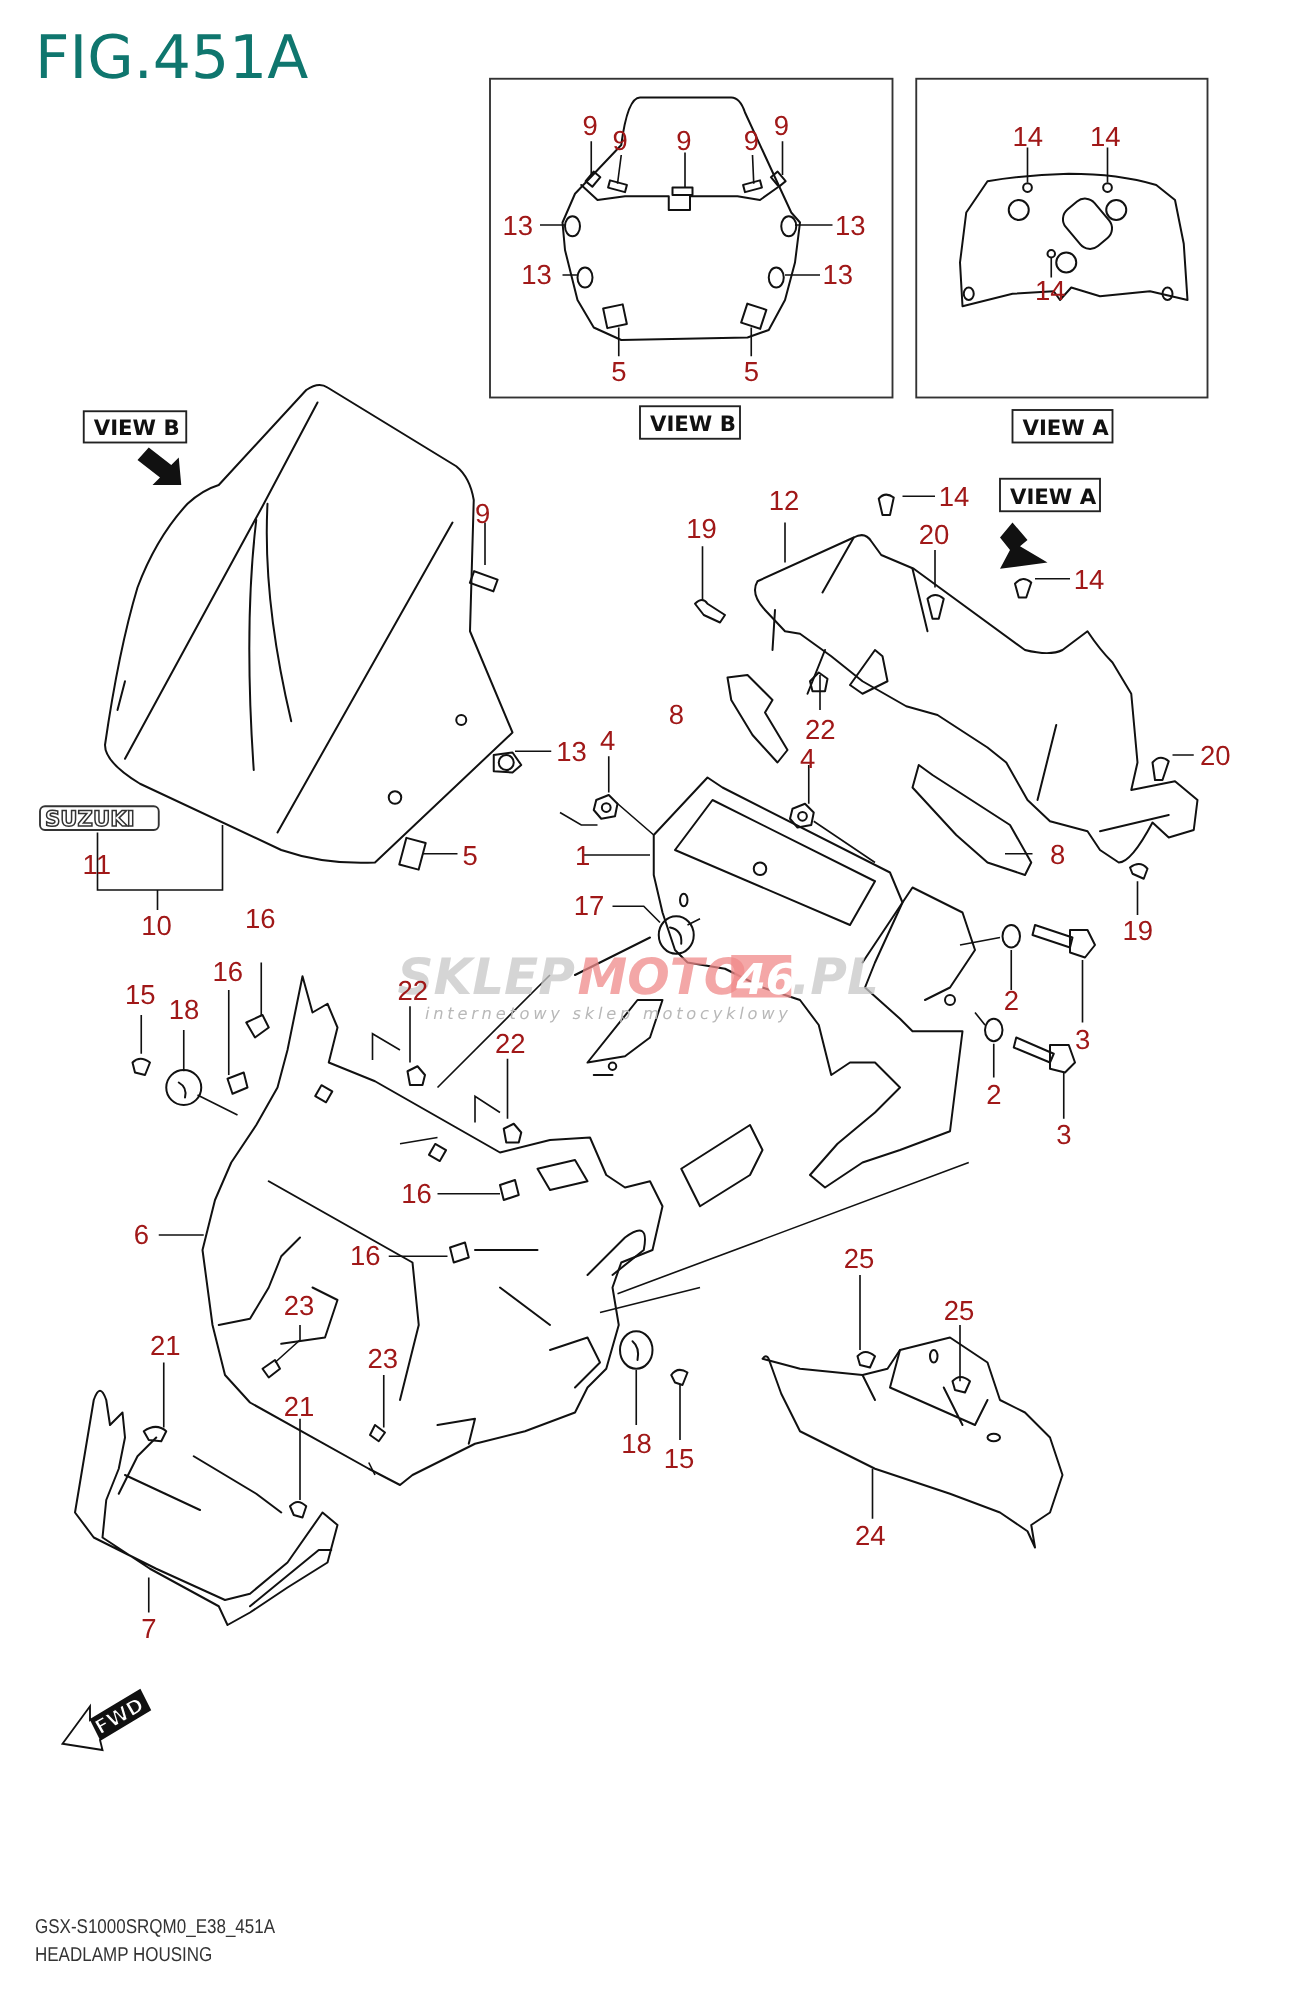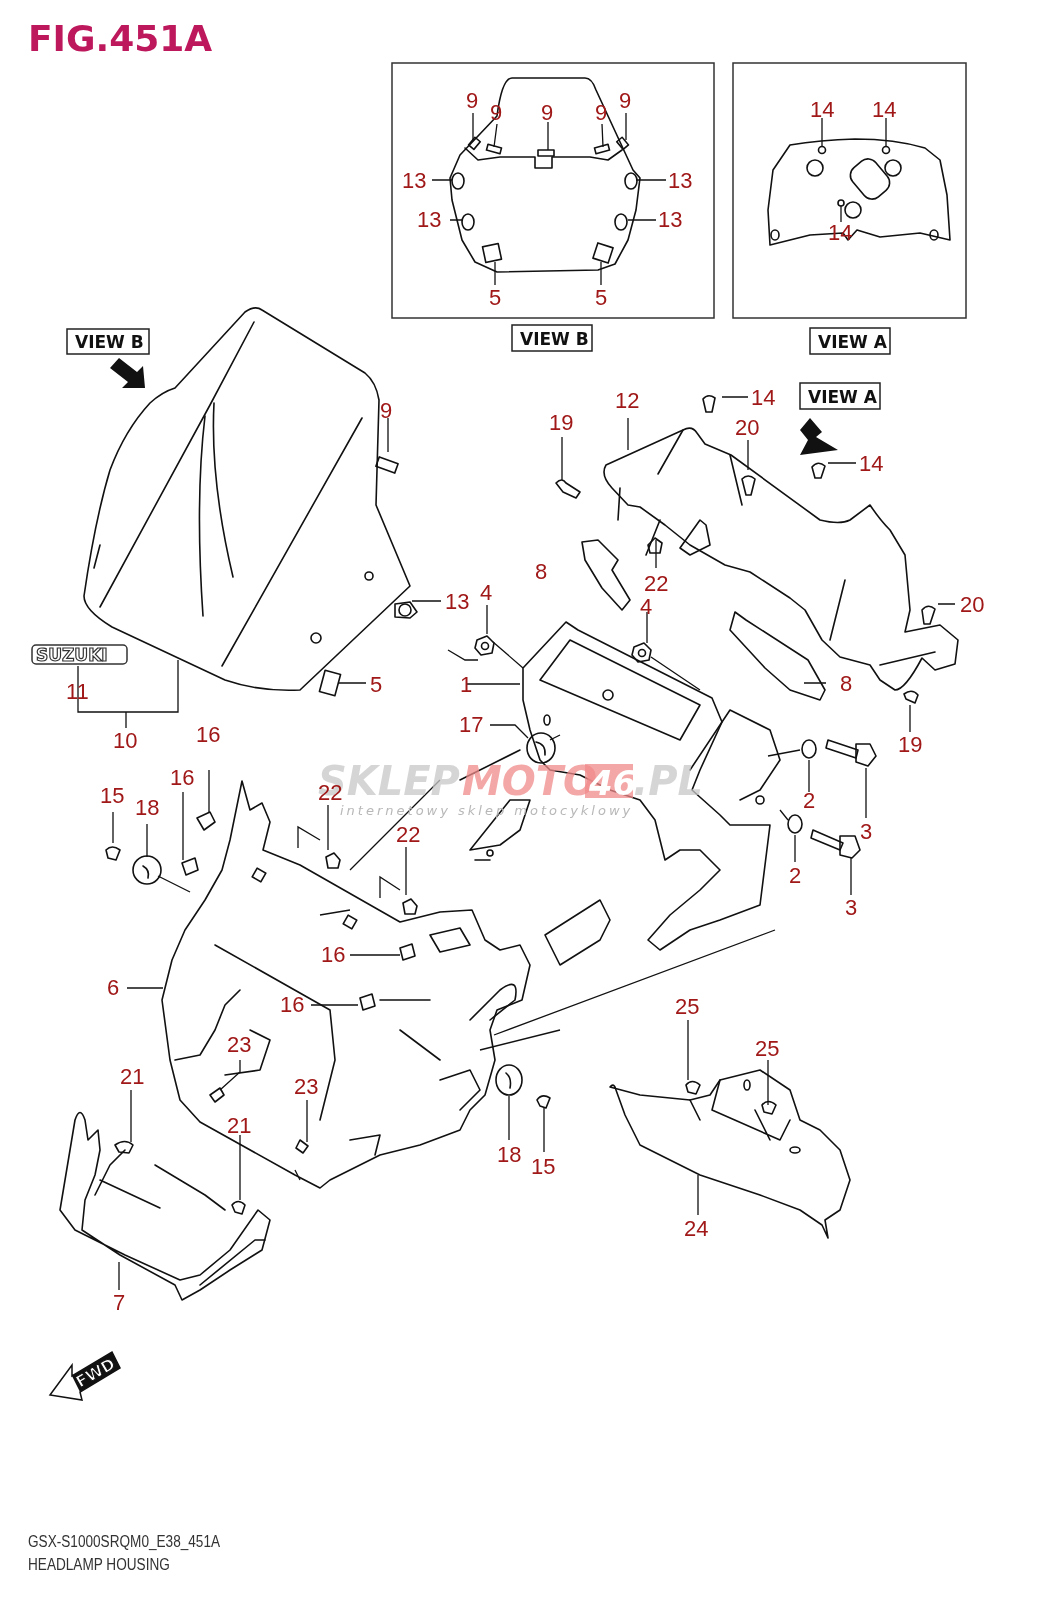--- a/index.html
+++ b/index.html
@@ -1,18 +1,18 @@
 <!DOCTYPE html>
 <html><head>
 <meta charset="utf-8">
 <style>
   html, body { margin: 0; padding: 0; background: #ffffff; }
   body { width: 1040px; height: 1600px; position: relative; overflow: hidden; font-family: "Liberation Sans", sans-serif; }
   #diagram { position: absolute; left: 0; top: 0; width: 1040px; height: 1600px; }
-  .fig-title { position: absolute; left: 28px; top: 18px; font-family: "DejaVu Sans", sans-serif; font-weight: bold; font-size: 36px; color: #be185d; letter-spacing: 0px; }
+  .fig-title { position: absolute; left: 28px; top: 18px; font-family: "DejaVu Sans", sans-serif; font-weight: normal; font-size: 48px; color: #0f766e; letter-spacing: 0px; }
   .footer { position: absolute; left: 28px; font-family: "Liberation Sans", sans-serif; font-size: 16px; color: #333; transform: scaleX(0.85); transform-origin: left; }
   .footer.code { top: 1533px; }
   .footer.name { top: 1556px; }
   .plabel { font-family: "Liberation Sans", sans-serif; font-size: 22px; fill: #a01818; }
   .ln { stroke: #111; stroke-width: 1.6; fill: none; stroke-linejoin: round; stroke-linecap: round; }
   .lead { stroke: #111; stroke-width: 1.3; fill: none; }
   .viewbox { stroke: #333; stroke-width: 1.5; fill: none; }
   .viewtag rect { fill: #fff; stroke: #222; stroke-width: 1.5; }
   .viewtag text { font-family: "DejaVu Sans", sans-serif; font-weight: bold; font-size: 17px; fill: #111; }
   .wm1 { font-family: "DejaVu Sans", sans-serif; font-weight: bold; font-style: italic; font-size: 40px; fill: #c8c8c8; opacity: 0.75; }

